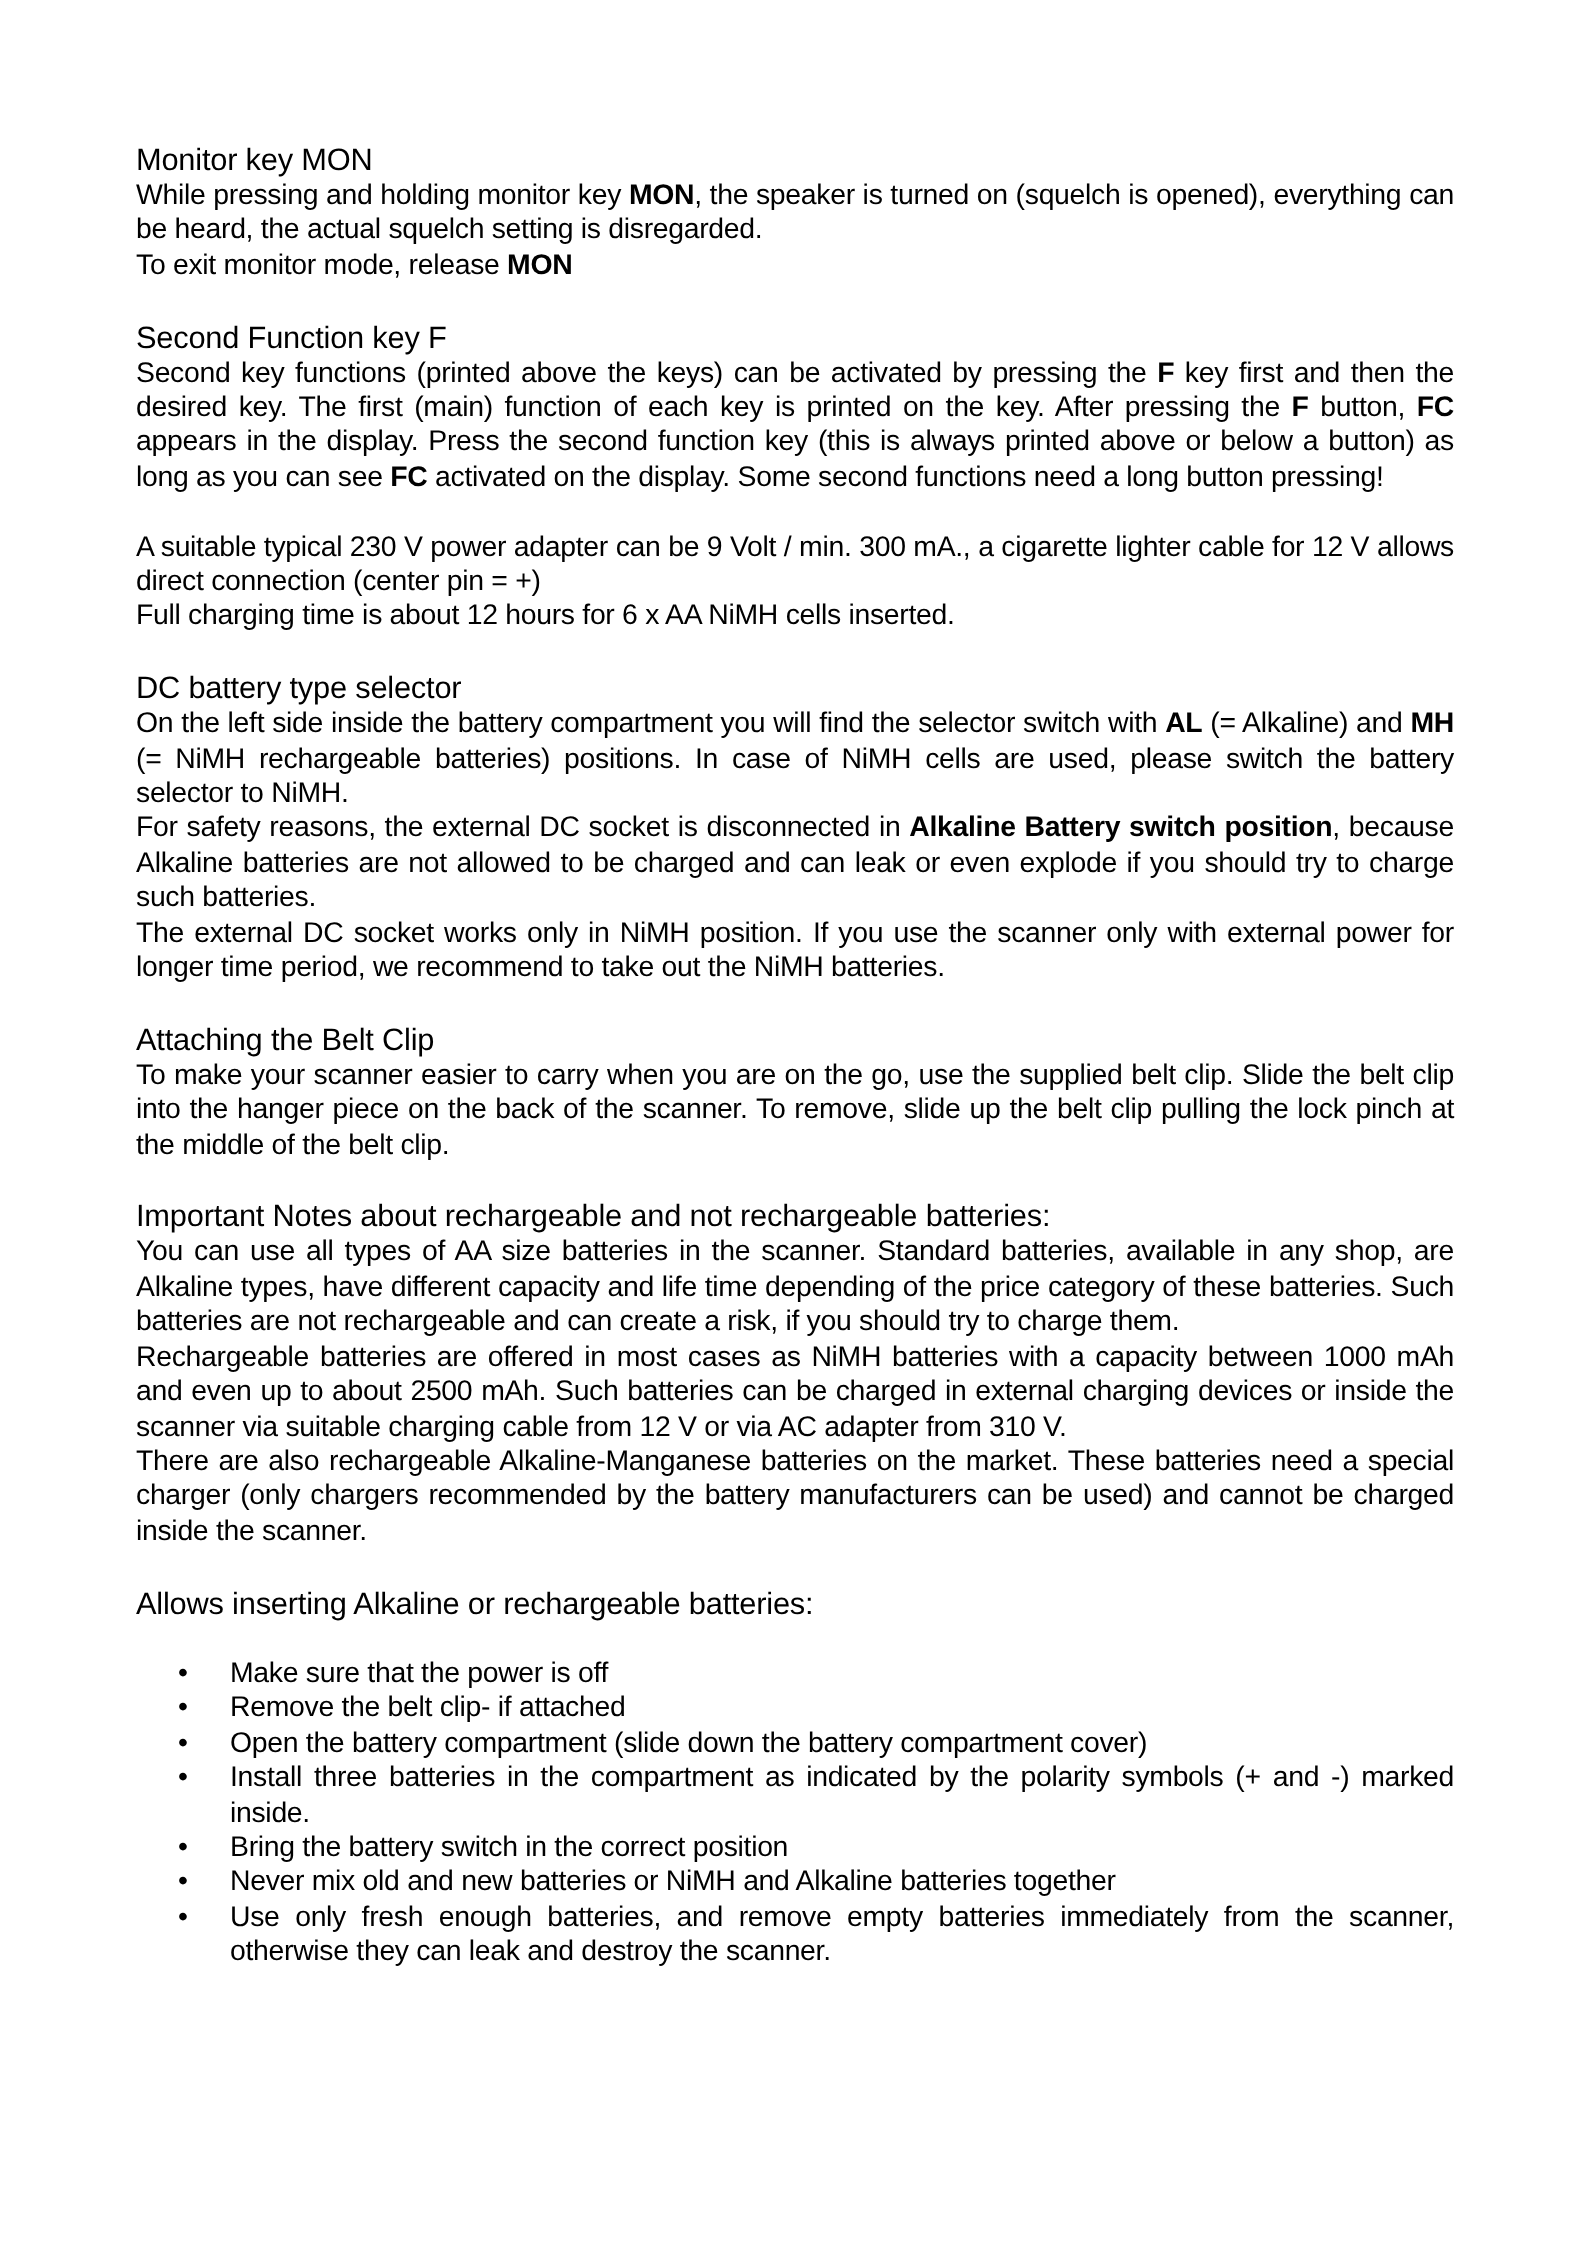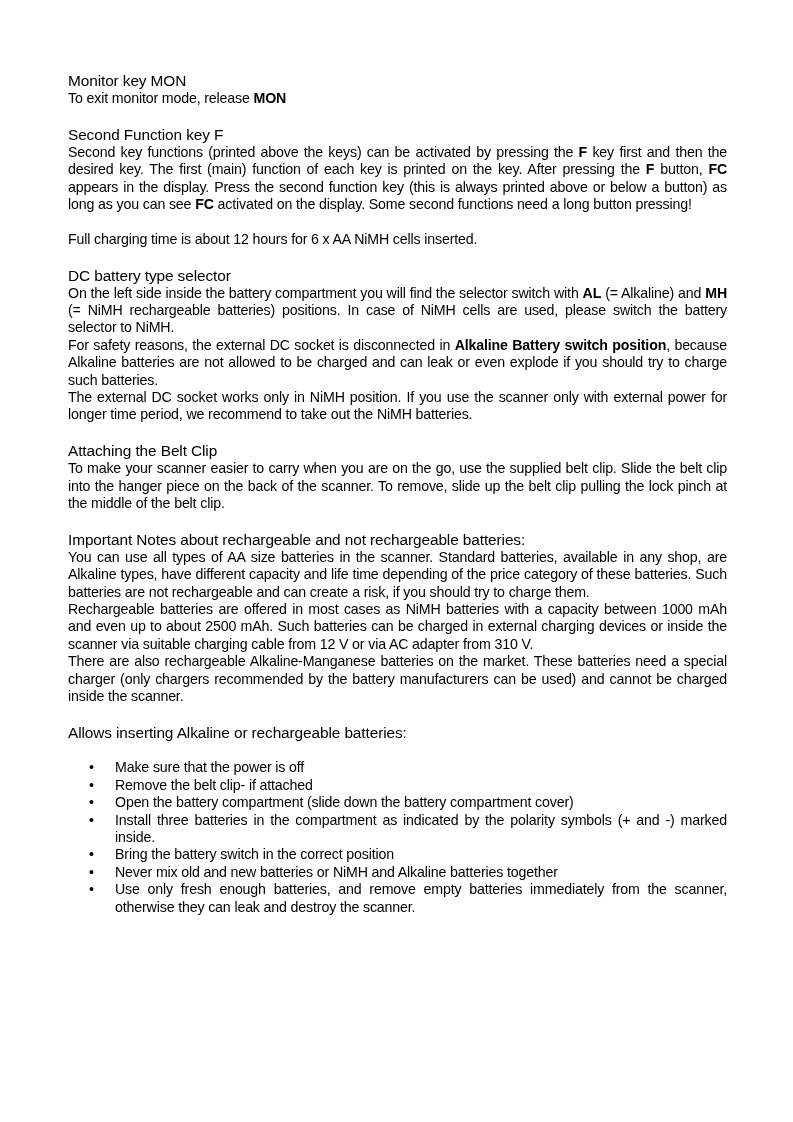--- a/index.html
+++ b/index.html
@@ -19,27 +19,29 @@
   ul.bul li { position: relative; padding-left: 47px; text-align: justify; letter-spacing: -0.15px; }
   ul.bul li .dot { position: absolute; left: 21px; top: 0; }
 </style>
 </head>
 <body>
 
 <div class="page">
   <div id="sections">
       <div class="sec">
         <h2 class="h">Monitor key MON</h2>
+        <p class="p"><span>While pressing and holding monitor key </span><b>MON</b><span>, the speaker is turned on (squelch is opened), everything can be heard, the actual squelch setting is disregarded.</span></p>
         <p class="p"><span>To exit monitor mode, release </span><b>MON</b></p>
       </div>
       <div class="sec">
         <h2 class="h">Second Function key F</h2>
         <p class="p"><span>Second key functions (printed above the keys) can be activated by pressing the </span><b>F</b><span> key first and then the desired key. The first (main) function of each key is printed on the key. After pressing the </span><b>F</b><span> button, </span><span class="bi">FC</span><span> appears in the display. Press the second function key (this is always printed above or below a button) as long as you can see </span><span class="bi">FC</span><span> activated on the display. Some second functions need a long button pressing!</span></p>
       </div>
       <div class="sec">
+        <p class="p"><span>A suitable typical 230 V power adapter can be 9 Volt / min. 300 mA., a cigarette lighter cable for 12 V allows direct connection (center pin = +)</span></p>
         <p class="p"><span>Full charging time is about 12 hours for 6 x AA NiMH cells inserted.</span></p>
       </div>
       <div class="sec">
         <h2 class="h">DC battery type selector</h2>
         <p class="p"><span>On the left side inside the battery compartment you will find the selector switch with </span><b>AL</b><span> (= Alkaline) and </span><b>MH</b><span> (= NiMH rechargeable batteries) positions. In case of NiMH cells are used, please switch the battery selector to NiMH.</span></p>
         <p class="p"><span>For safety reasons, the external DC socket is disconnected in </span><span class="bi">Alkaline Battery switch position</span><span>, because Alkaline batteries are not allowed to be charged and can leak or even explode if you should try to charge such batteries.</span></p>
         <p class="p"><span>The external DC socket works only in NiMH position. If you use the scanner only with external power for longer time period, we recommend to take out the NiMH batteries.</span></p>
       </div>
       <div class="sec">
         <h2 class="h">Attaching the Belt Clip</h2>

